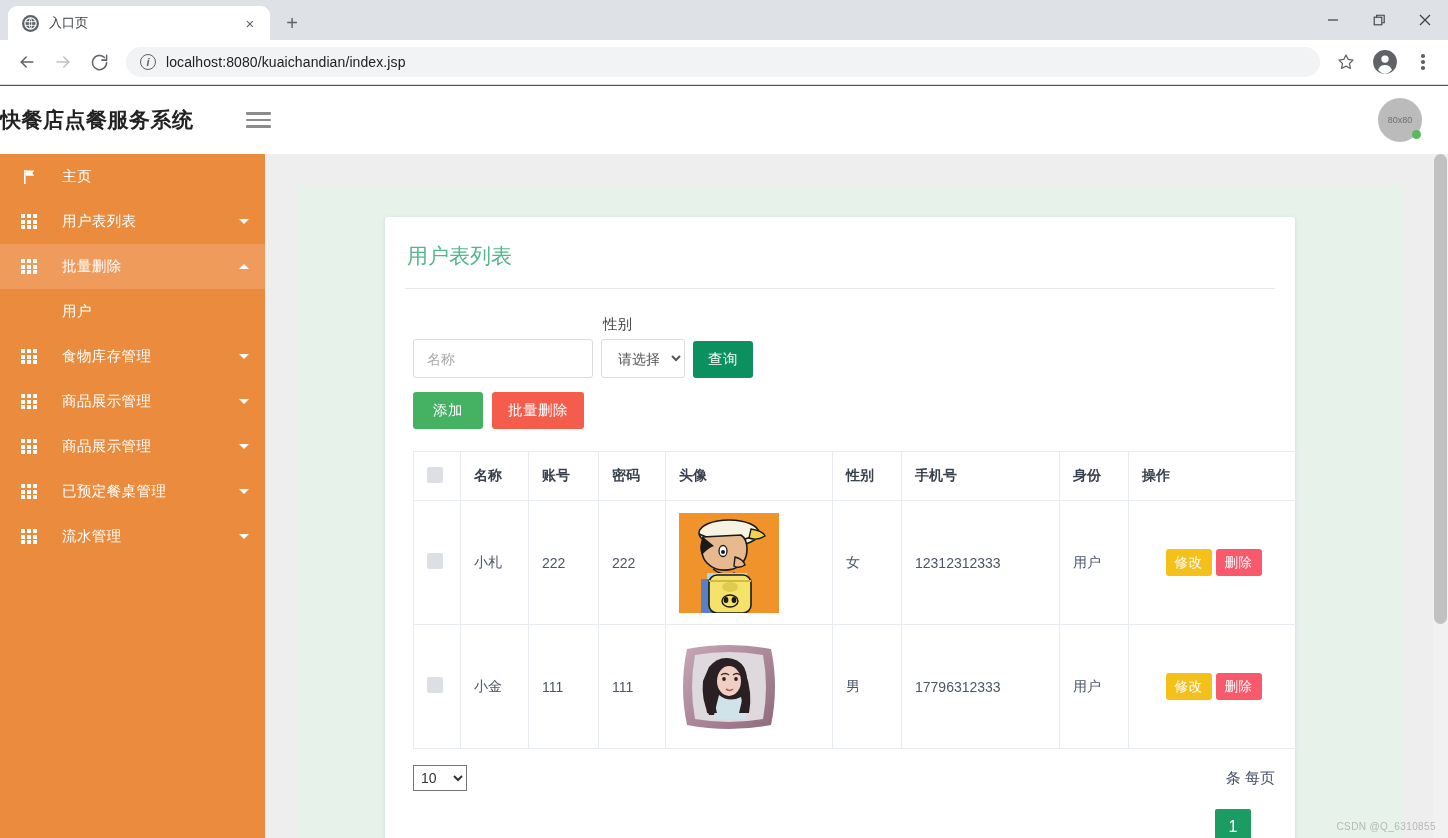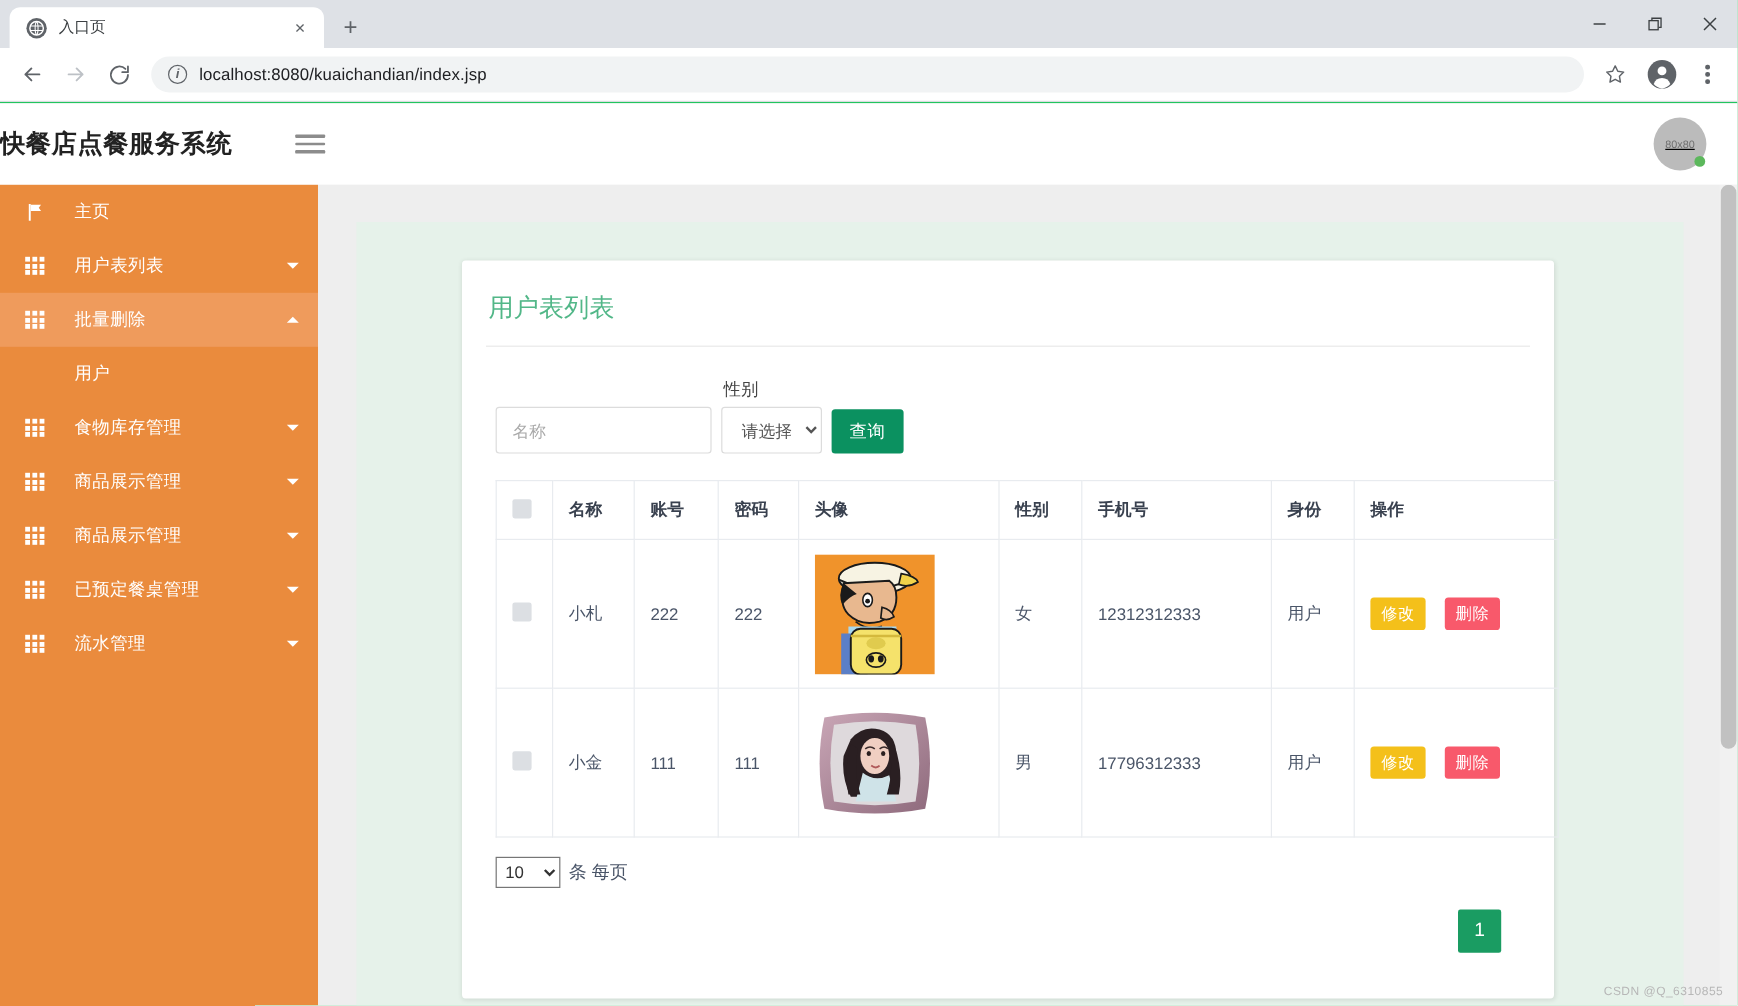--- a/index.html
+++ b/index.html
@@ -5,21 +5,21 @@
 <style>
   * { box-sizing: border-box; margin: 0; padding: 0; }
   html, body {
     width: 1448px; height: 838px;
     font-family: "Liberation Sans", "DejaVu Sans", sans-serif;
     overflow: hidden;
     background: #ffffff;
   }
 
   
-  .browser { width: 1448px; height: 838px; position: relative; background:#22c55e; }
+  .browser { width: 1448px; height: 838px; position: relative; background:#a21caf; }
 
   .tabstrip {
     height: 40px; background: #dee1e6;
     display: flex; align-items: flex-end; padding-left: 8px;
     position: relative;
   }
   .tab {
     display: flex; align-items: center; gap: 10px;
     height: 34px; width: 262px;
     background: #fff; border-radius: 9px 9px 0 0;
@@ -87,21 +87,21 @@
     overflow: hidden;
   }
   .topbar {
     height: 68px; background: #fff; display: flex; align-items: center;
     position: relative;
   }
   .brand { font-size: 21px; font-weight: bold; color: #222; letter-spacing: .5px; }
   .hamburger { margin-left: 52px; display: flex; flex-direction: column; gap: 4px; }
   .hamburger i { display:block; width: 25px; height: 2.6px; background: #8c8c8c; border-radius:1px; }
   .topbar-right {
-    position: absolute; right: 26px; top: 50%; transform: translateY(-50%); text-decoration: underline;
+    position: absolute; right: 26px; top: 50%; transform: translateY(-50%);
   }
   .avatar {
     width: 44px; height: 44px; border-radius: 50%;
     background: #bbbbbb; color: #6f6f6f; font-size: 9px;
     display: flex; align-items: center; justify-content: center;
     position: relative;
   }
   .avatar .dot {
     position: absolute; right: 1px; bottom: 3px;
     width: 9px; height: 9px; border-radius: 50%; background: #5cb85c;
@@ -190,26 +190,26 @@
   .col-cb { width: 47px; }
   .col-name { width: 68px; }
   .col-acct { width: 70px; }
   .col-pwd { width: 67px; }
   .col-avatar { width: 167px; }
   .col-sex { width: 69px; }
   .col-phone { width: 158px; }
   .col-role { width: 69px; }
   .cell-avatar { padding: 0 0 0 13px !important; }
   .thumb { width: 100px; height: 100px; display:block; }
-  .op-btns { display: flex; gap: 16px; }
+  .op-btns { display: flex; gap: 4px; justify-content: center; }
   .btn-edit { background: #f4c01a; height: 27px; padding: 0 9px; font-size: 13.5px; border-radius:3px; }
   .btn-del { background: #f8596b; height: 27px; padding: 0 9px; font-size: 13.5px; border-radius:3px; }
 
   
-  .pager-row { display: flex; align-items: center; margin: 16px 0 0 8px; gap: 7px; }
+  .pager-row { display: flex; align-items: center; margin: 16px 0 0 8px; gap: 7px; justify-content: space-between; }
   .page-size {
     height: 26px; font-size: 14px; font-family: inherit; color: #333;
     border: 1px solid #767676; background:#fff; padding-left:3px; width:54px;
   }
   .pager-text { font-size: 15px; color: #4a5568; }
   .pager-pages { display: flex; justify-content: flex-end; margin: 18px 24px 0 0; }
   .page-btn {
     width: 36px; height: 36px; background: #1a9c62; color: #fff;
     display: flex; align-items: center; justify-content: center;
     font-size: 16px; border-radius: 2px;
@@ -482,20 +482,24 @@
               </div>
               <div class="field-group">
                 <span class="field-label">性别</span>
                 <select class="select-box">
                   <option>请选择</option>
                 </select>
               </div>
               <button class="btn btn-query">查询</button>
             </div>
 
+            <div class="action-row">
+              <button class="btn btn-add">添加</button>
+              <button class="btn btn-batch">批量删除</button>
+            </div>
 
             <table class="data">
               <thead>
                 <tr>
                   <th class="col-cb">
                     <span class="cb"></span>
                   </th>
                   <th class="col-name">名称</th>
                   <th class="col-acct">账号</th>
                   <th class="col-pwd">密码</th>

